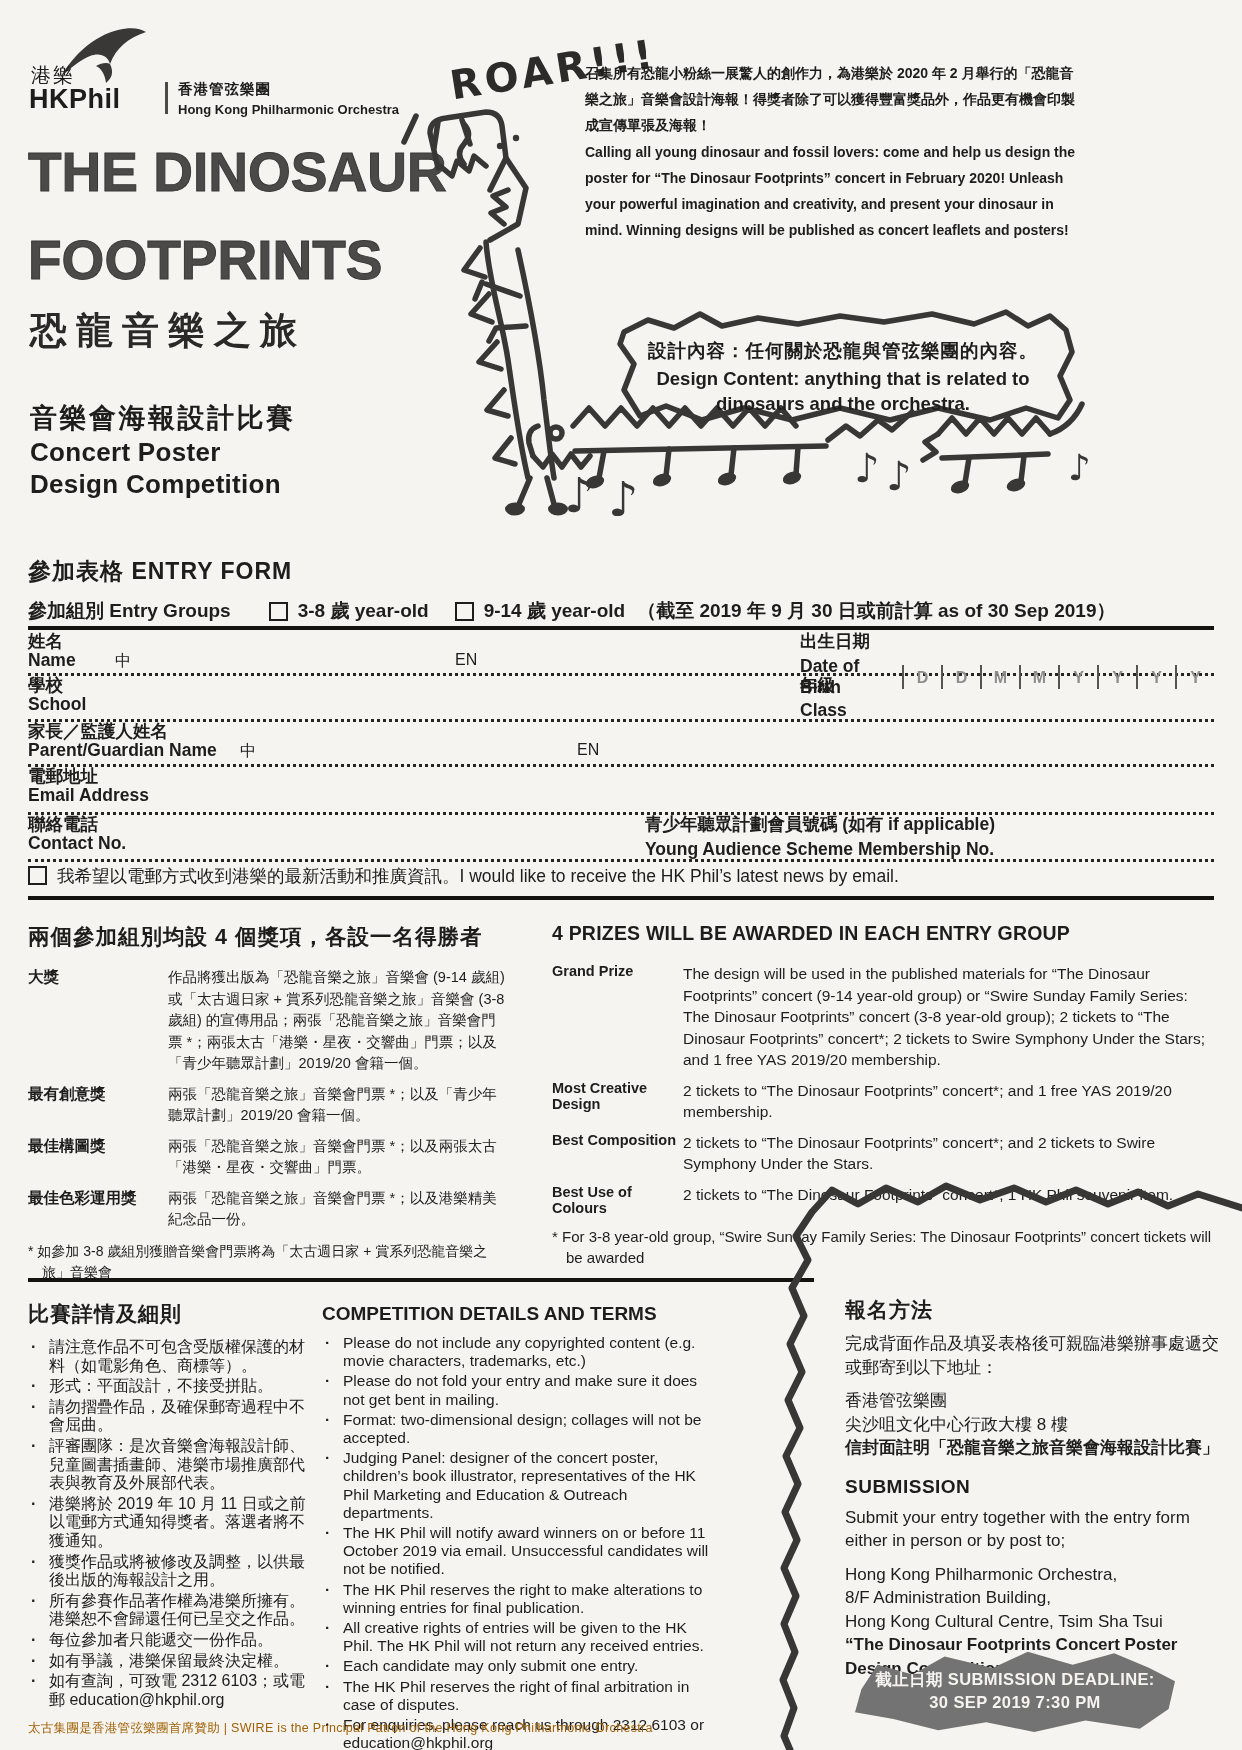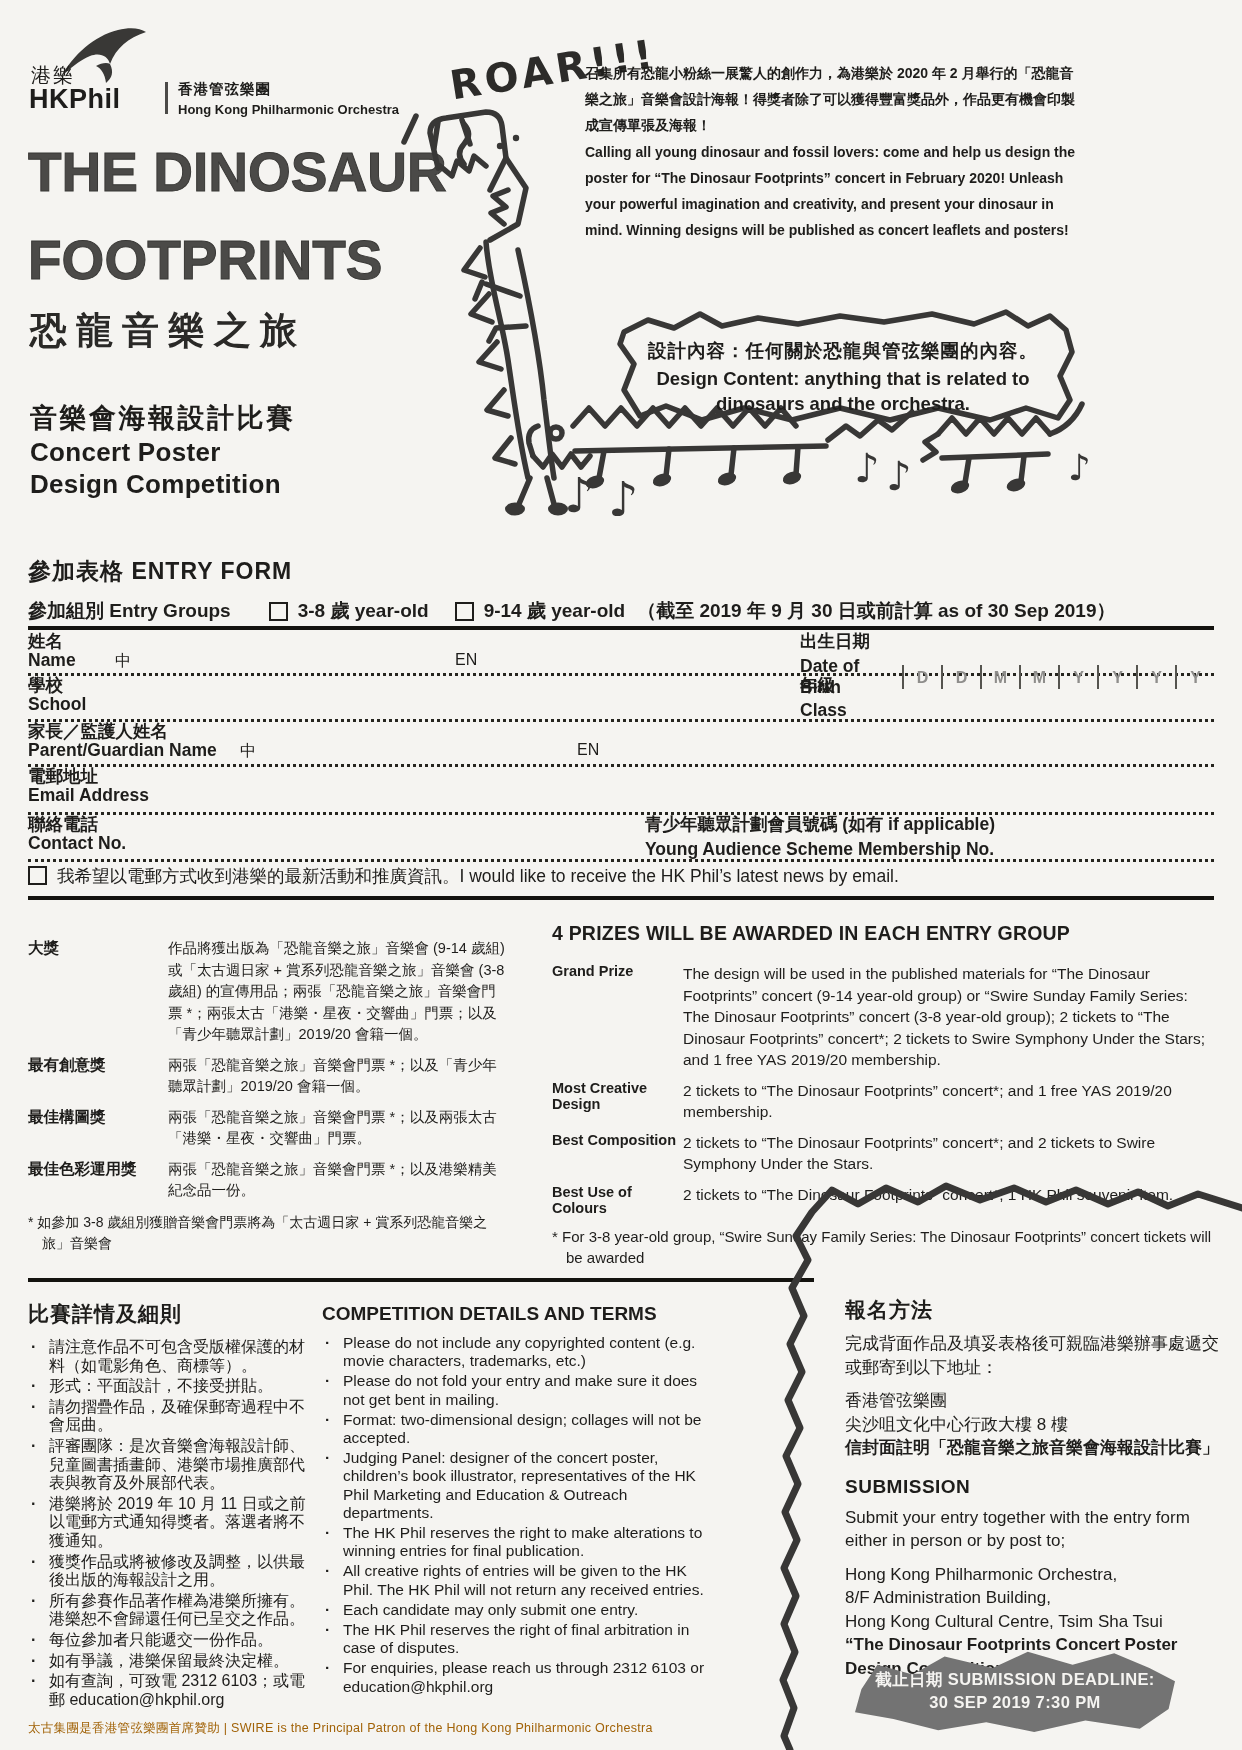--- a/index.html
+++ b/index.html
@@ -252,20 +252,21 @@
     <div class="optin" style="top:308px;">
       <span class="cb" style="margin-top:2px;"></span>
       <span>我希望以電郵方式收到港樂的最新活動和推廣資訊。I would like to receive the HK Phil’s latest news by email.</span>
     </div>
 
     <div class="rule" style="top:340px;"></div>
   </div>
 
   <div class="abs" style="left:28px; top:922px; width:1186px;">
     <div class="zh-col abs" style="left:0; top:0; width:482px;">
+      <div class="pz-title-zh">兩個參加組別均設 4 個獎項，各設一名得勝者</div>
       <div style="height:16px;"></div>
       <div class="pz-item">
         <div class="nm">大獎</div>
         <div class="ds">作品將獲出版為「恐龍音樂之旅」音樂會 (9-14 歲組) 或「太古週日家 + 賞系列恐龍音樂之旅」音樂會 (3-8 歲組) 的宣傳用品；兩張「恐龍音樂之旅」音樂會門票 *；兩張太古「港樂・星夜・交響曲」門票；以及「青少年聽眾計劃」2019/20 會籍一個。</div>
       </div>
       <div class="pz-item">
         <div class="nm">最有創意獎</div>
         <div class="ds">兩張「恐龍音樂之旅」音樂會門票 *；以及「青少年聽眾計劃」2019/20 會籍一個。</div>
       </div>
       <div class="pz-item">
@@ -320,20 +321,21 @@
     </ul>
   </div>
 
   <div class="abs" style="left:322px; top:1303px; width:396px;">
     <div class="t-title-en">COMPETITION DETAILS AND TERMS</div>
     <ul class="blist en-terms">
       <li>Please do not include any copyrighted content (e.g. movie characters, trademarks, etc.)</li>
       <li>Please do not fold your entry and make sure it does not get bent in mailing.</li>
       <li>Format: two-dimensional design; collages will not be accepted.</li>
       <li>Judging Panel: designer of the concert poster, children’s book illustrator, representatives of the HK Phil Marketing and Education &amp; Outreach departments.</li>
+      <li>The HK Phil will notify award winners on or before 11 October 2019 via email. Unsuccessful candidates will not be notified.</li>
       <li>The HK Phil reserves the right to make alterations to winning entries for final publication.</li>
       <li>All creative rights of entries will be given to the HK Phil. The HK Phil will not return any received entries.</li>
       <li>Each candidate may only submit one entry.</li>
       <li>The HK Phil reserves the right of final arbitration in case of disputes.</li>
       <li>For enquiries, please reach us through 2312 6103 or education@hkphil.org</li>
     </ul>
   </div>
 
   <svg class="abs" style="left:732px; top:1148px;" width="510" height="602" viewBox="0 0 510 602">
     <polyline points="510,60 466,46 436,58 406,44 376,56 344,42 314,54 282,40 248,52 214,38 186,54 154,40 126,56 100,42 80,64 64,88 76,112 60,140 72,168 58,196 70,224 56,252 68,280 54,308 66,336 53,364 65,392 52,420 64,448 52,476 63,504 51,532 62,560 52,588 58,602" fill="none" stroke="#383736" stroke-width="7" stroke-linejoin="round" stroke-linecap="round"></polyline>

